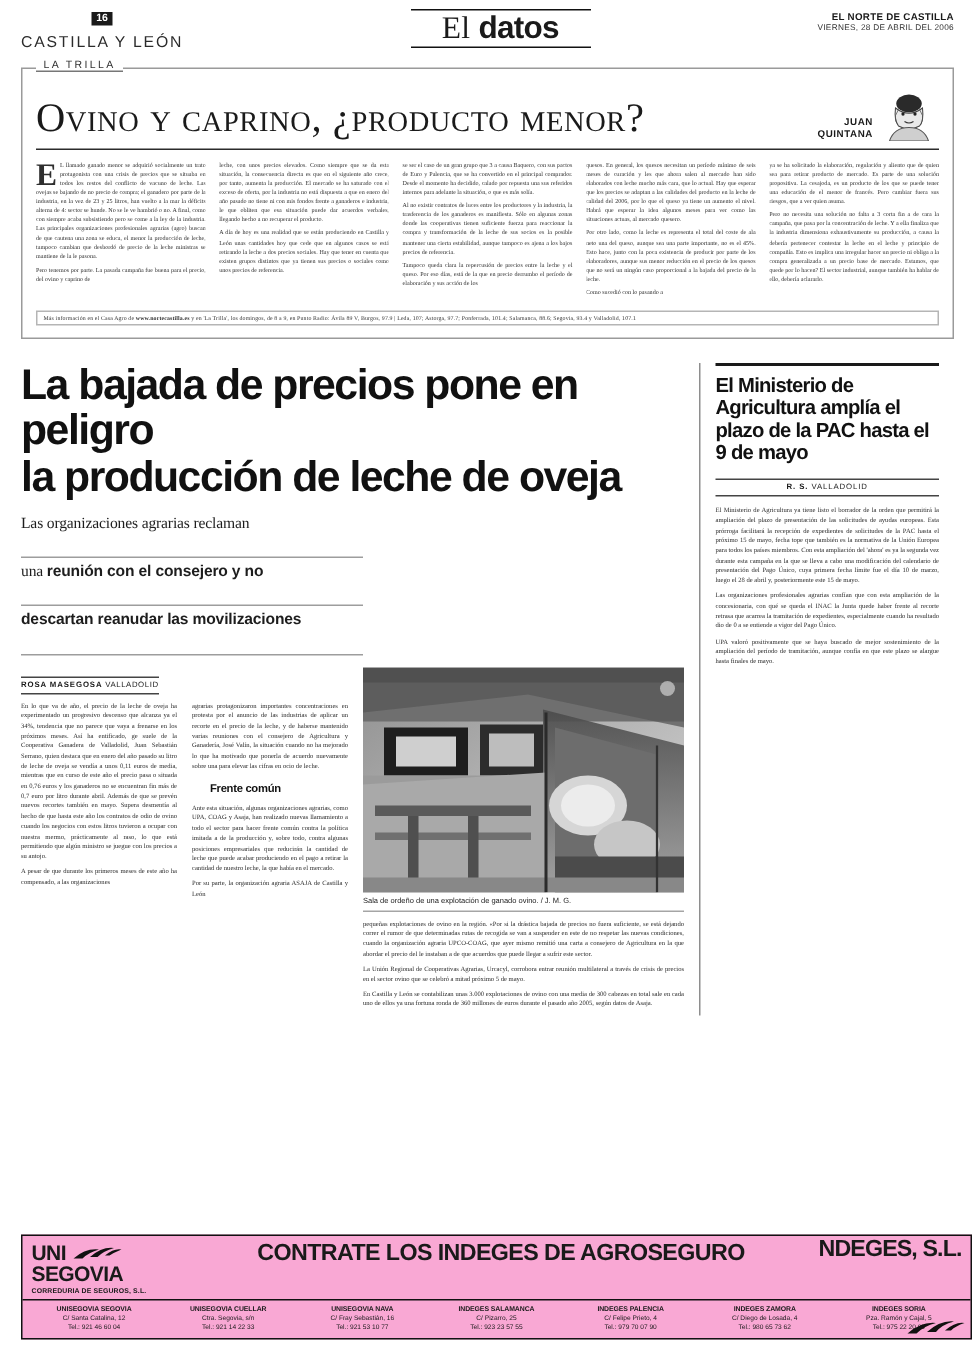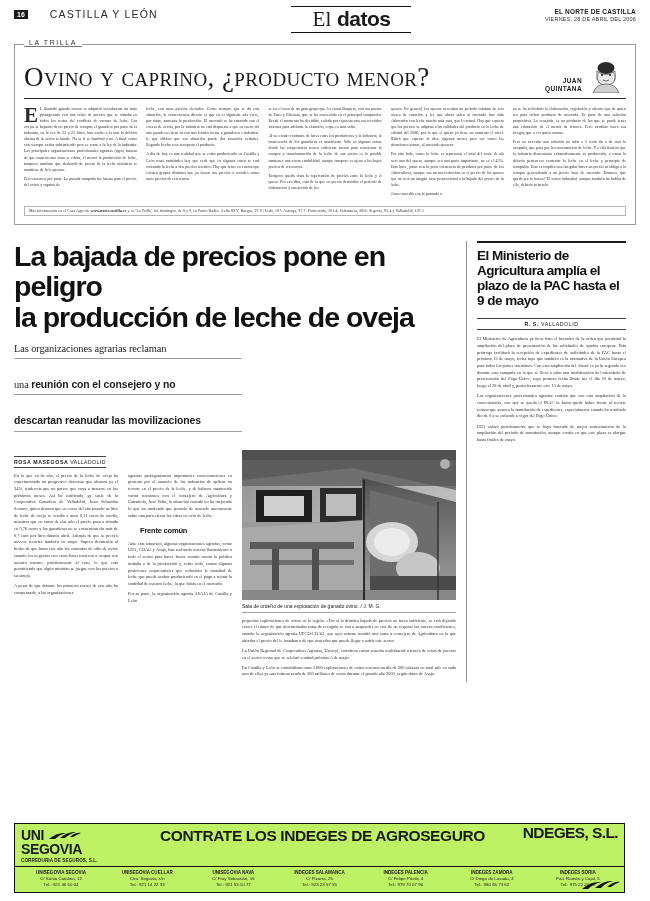--- a/index.html
+++ b/index.html
@@ -1,21 +1,21 @@
 <!DOCTYPE html>
 <html><head>
 <meta charset="utf-8">
 <style>
   html,body{margin:0;padding:0;background:#ffffff;}
   body{width:650px;height:901px;font-family:"Liberation Serif",serif;color:#1a1a1a;}
   .page{position:relative;width:650px;height:901px;overflow:hidden;padding:0;box-sizing:border-box;}
 
   
   .masthead{display:flex;align-items:flex-start;justify-content:space-between;padding:8px 14px 0 14px;}
-  .mh-left{display:flex;align-items:center;gap:22px;}
+  .mh-left{display:flex;align-items:center;gap:5px;flex-direction:column;}
   .pagenum{background:#1a1a1a;color:#fff;font-family:"Liberation Sans",sans-serif;font-size:7px;font-weight:bold;padding:1px 3px;line-height:1;}
   .section-name{font-family:"Liberation Sans",sans-serif;font-size:10.5px;letter-spacing:1.2px;color:#2b2b2b;}
   .mh-center{text-align:center;margin-top:-2px;}
   .mh-center .rule-top{border-top:1px solid #111;width:120px;margin:0 auto 1px auto;}
   .mh-title{font-family:"Liberation Serif",serif;font-size:21px;line-height:1;letter-spacing:.2px;}
   .mh-title b{font-family:"Liberation Sans",sans-serif;font-weight:bold;font-size:21px;letter-spacing:-.5px;}
   .mh-center .rule-bot{border-top:1px solid #111;width:120px;margin:2px auto 0 auto;}
   .mh-right{text-align:right;font-family:"Liberation Sans",sans-serif;}
   .mh-brand{font-size:6.5px;font-weight:bold;letter-spacing:.2px;}
   .mh-date{font-size:5.5px;letter-spacing:.2px;color:#333;margin-top:1px;}
@@ -38,21 +38,21 @@
   .op-foot{margin:6px 0 0 0;border:1px solid #b5b5b5;padding:2px 4px;font-size:3.9px;color:#333;letter-spacing:.1px;}
   .op-foot b{font-weight:bold;}
 
   
   .body-wrap{display:flex;margin:16px 14px 0 14px;gap:0;}
   .main-col{width:452px;padding-right:10px;box-sizing:border-box;}
   .side-col{width:160px;border-left:1px solid #8e8e8e;padding-left:10px;box-sizing:border-box;}
 
   .headline{font-family:"Liberation Sans",sans-serif;font-weight:bold;font-size:28.5px;line-height:1.07;letter-spacing:-1px;color:#111;margin:0;}
   .subhead{margin-top:9px;width:228px;}
-  .subhead .l{font-family:"Liberation Sans",sans-serif;font-size:10.4px;line-height:1.45;color:#1d1d1d;border-bottom:1px solid #9d9d9d;padding-bottom:2px;margin-bottom:18px;letter-spacing:-.1px;}
+  .subhead .l{font-family:"Liberation Sans",sans-serif;font-size:10.4px;line-height:1.45;color:#1d1d1d;border-bottom:1px solid #9d9d9d;padding-bottom:14px;margin-bottom:2px;letter-spacing:-.1px;}
   .subhead .l:last-child{border-bottom:1px solid #9d9d9d;}
   .subhead .l b{font-weight:bold;}
   .subhead .thin{font-family:"Liberation Serif",serif;}
 
   .deck-row{display:flex;gap:10px;margin-top:8px;}
   .deck-left{width:228px;}
   .photo-block{width:214px;}
   .photo{width:214px;height:150px;position:relative;overflow:hidden;background:#b9b9b9;}
   .photo svg{position:absolute;inset:0;}
   .caption{font-family:"Liberation Sans",sans-serif;font-size:5px;color:#222;padding-top:3px;border-bottom:1px solid #a5a5a5;padding-bottom:3px;}
@@ -70,21 +70,21 @@
 
   
   .side-rule{border-top:2px solid #1a1a1a;margin-bottom:5px;}
   .side-head{font-family:"Liberation Sans",sans-serif;font-weight:bold;font-size:13.5px;line-height:1.12;letter-spacing:-.5px;color:#111;margin:0;}
   .side-byline{font-family:"Liberation Sans",sans-serif;font-size:5.2px;font-weight:bold;letter-spacing:.6px;border-top:1px solid #444;border-bottom:1px solid #444;padding:2px 0;text-align:center;margin:10px 0 6px 0;}
   .side-byline .city{font-weight:normal;}
   .side-body{font-size:4.4px;line-height:1.52;text-align:justify;color:#2c2c2c;}
   .side-body p{margin:0 0 3.5px 0;}
 
   
-  .advert{position:absolute;left:14px;right:25px;bottom:8px;border:1.6px solid #111;background:#bef264;}
+  .advert{position:absolute;left:14px;right:2px;bottom:8px;border:1.6px solid #111;background:#f9a8d4;}
   .ad-top{display:flex;align-items:stretch;border-bottom:1.2px solid #111;}
   .ad-logo{width:118px;padding:4px 6px 3px 6px;box-sizing:border-box;border-right:0;}
   .ad-logo .uni{font-family:"Liberation Sans",sans-serif;font-weight:bold;font-size:14px;line-height:1;letter-spacing:-.4px;display:flex;align-items:center;gap:4px;}
   .ad-logo .seg{font-family:"Liberation Sans",sans-serif;font-weight:bold;font-size:14px;line-height:1.05;letter-spacing:-.4px;}
   .ad-logo .cor{font-family:"Liberation Sans",sans-serif;font-weight:bold;font-size:4.6px;letter-spacing:.1px;margin-top:1px;}
   .swoosh{width:34px;height:11px;}
   .ad-mid{flex:1;text-align:center;padding:4px 2px 3px 2px;}
   .ad-mid .l1{font-family:"Liberation Sans",sans-serif;font-weight:bold;font-size:15.5px;letter-spacing:-.4px;line-height:1.05;}
   .ad-mid .l2{display:inline-block;border:1.2px solid #111;padding:1px 14px;margin-top:3px;font-family:"Liberation Sans",sans-serif;font-size:11px;line-height:1.2;letter-spacing:-.2px;}
   .ad-right{width:112px;display:flex;align-items:flex-start;justify-content:flex-end;padding-right:6px;box-sizing:border-box;}

